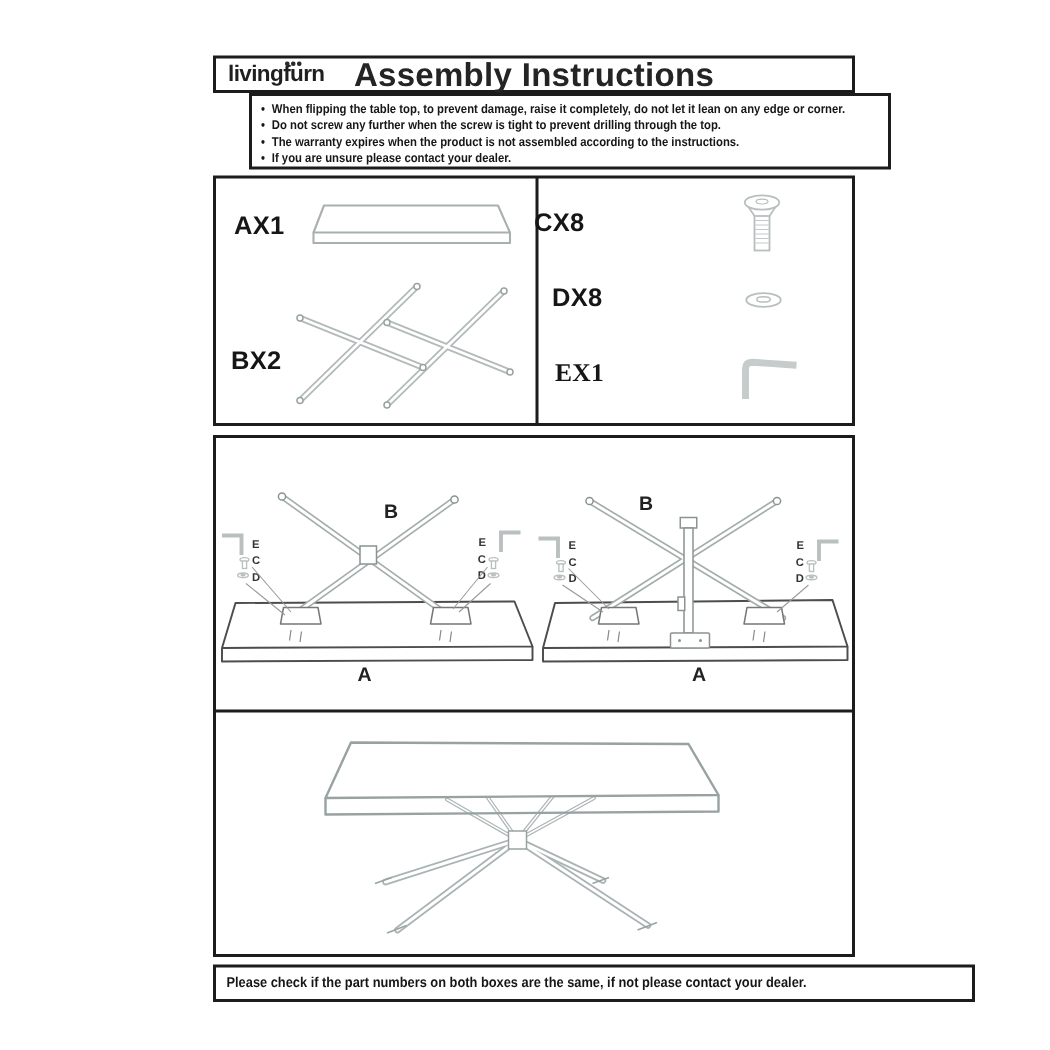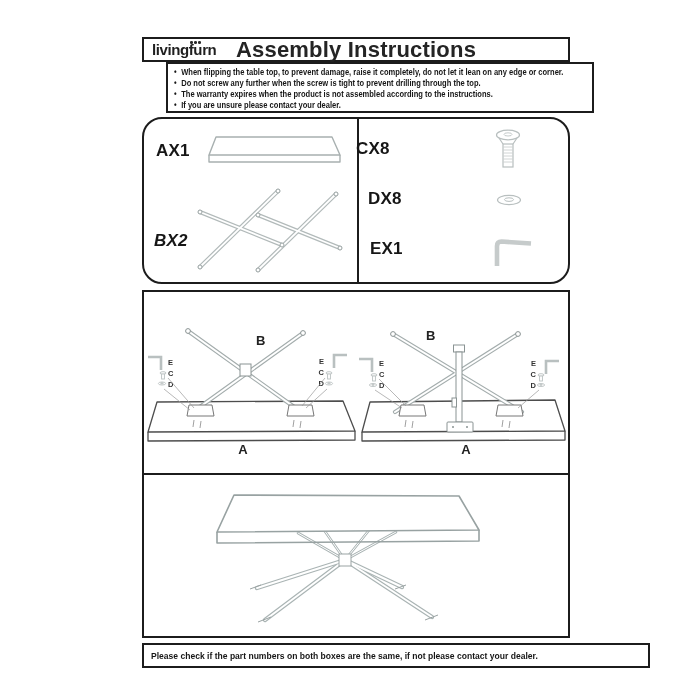--- a/index.html
+++ b/index.html
@@ -9,21 +9,21 @@
   #header-box{left:142px;top:37px;width:428px;height:25px;}
   .logo{position:absolute;left:8px;top:0;height:21px;line-height:22px;font-size:15px;font-weight:700;letter-spacing:-0.4px;color:#1f1f1f;}
   .logo-dots{position:absolute;left:46px;top:2px;display:flex;gap:1.5px;}
   .logo-dots i{width:2.6px;height:2.6px;border-radius:50%;background:#2a2a2a;display:block;}
   .title{position:absolute;left:0;right:0;top:0;height:21px;line-height:22px;text-align:center;font-size:22px;font-weight:700;color:#242424;letter-spacing:0.2px;}
   
   #notes-box{left:142px;top:62px;width:428px;height:51px;padding:3px 5px 0 6px;margin-left:24px;}
   .note-row{white-space:nowrap;font-size:8.4px;font-weight:600;line-height:11px;transform:scaleX(0.90);transform-origin:0 50%;color:#161616;}
   .note-row .dot{display:inline-block;width:8px;}
   
-  #parts-box{left:142px;top:117px;width:428px;height:167px;border-radius:20px;}
+  #parts-box{left:142px;top:117px;width:428px;height:167px;}
   #parts-divider{position:absolute;left:213px;top:-1px;bottom:-1px;width:2px;background:#1c1c1c;}
   .part-code{position:absolute;font-size:17px;font-weight:600;color:#161616;letter-spacing:0.2px;}
   .psvg{position:absolute;}
   
   #diagram-box{left:142px;top:290px;width:428px;height:348px;}
   #diagram-divider{position:absolute;left:-1px;right:-1px;top:181px;height:2px;background:#1c1c1c;}
   .dsvg{position:absolute;}
   
   #footer-box{left:142px;top:643px;width:508px;height:25px;}
   .footer-text{position:absolute;left:7px;top:0;height:21px;line-height:22px;font-size:9.5px;font-weight:600;white-space:nowrap;transform:scaleX(0.90);transform-origin:0 50%;color:#161616;}
@@ -55,21 +55,21 @@
   <div id="parts-divider"></div>
 
   <div class="part-code" style="left:12px;top:22px;">AX1</div>
   <svg class="psvg" style="left:58px;top:10px;" width="145" height="42" viewBox="0 0 145 42">
     <g fill="#ffffff" stroke="#a8b0b0" stroke-width="1.4" stroke-linejoin="round">
       <polygon points="14,8 130,8 138,26 7,26"></polygon>
       <polyline fill="none" points="7,26 7,33 138,33 138,26"></polyline>
     </g>
   </svg>
 
-  <div class="part-code" style="left:10px;top:112px;font-style:italic;">BX2</div>
+  <div class="part-code" style="left:10px;top:112px;">BX2</div>
   <svg class="psvg" style="left:50px;top:62px;" width="166" height="104" viewBox="0 0 166 104">
     <g stroke="#b2baba" stroke-width="4.2" stroke-linecap="round">
       <line x1="6" y1="31" x2="88" y2="64"></line>
         <line x1="84" y1="10" x2="6" y2="86"></line>
       <line x1="64" y1="34" x2="146" y2="67"></line>
         <line x1="142" y1="13" x2="64" y2="89"></line>
     </g>
     <g stroke="#ffffff" stroke-width="1.8" stroke-linecap="round">
       <line x1="6" y1="31" x2="88" y2="64"></line>
         <line x1="84" y1="10" x2="6" y2="86"></line>
@@ -105,21 +105,21 @@
         <line x1="13.5" y1="35" x2="22.5" y2="35"></line>
     </g>
   </svg>
 
   <div class="part-code" style="left:224px;top:70px;">DX8</div>
   <svg class="psvg" style="left:349px;top:74px;" width="32" height="14" viewBox="0 0 32 14">
     <ellipse cx="16" cy="7" rx="11.5" ry="4.6" fill="#ffffff" stroke="#b8bfbf" stroke-width="1.2"></ellipse>
     <ellipse cx="16" cy="6.6" rx="4.5" ry="1.8" fill="#ffffff" stroke="#b8bfbf" stroke-width="1"></ellipse>
   </svg>
 
-  <div class="part-code" style="left:226px;top:120px;">EX1</div>
+  <div class="part-code" style="left:226px;top:120px;font-family:Liberation Serif, serif;">EX1</div>
   <svg class="psvg" style="left:344px;top:116px;" width="46" height="34" viewBox="0 0 46 34">
     <path d="M9,31 L9,11 Q9,6.5 13.5,6.5 L43,8.5" fill="none" stroke="#c6cbcb" stroke-width="4.6" stroke-linejoin="round"></path>
   </svg>
 </div>
 
 <div id="diagram-box" class="box">
   <div id="diagram-divider"></div>
 
   <svg class="dsvg" style="left:0px;top:2px;" width="212" height="178" viewBox="0 0 212 178">
     <g fill="#ffffff" stroke="#4d4d4d" stroke-width="1.3" stroke-linejoin="round">

